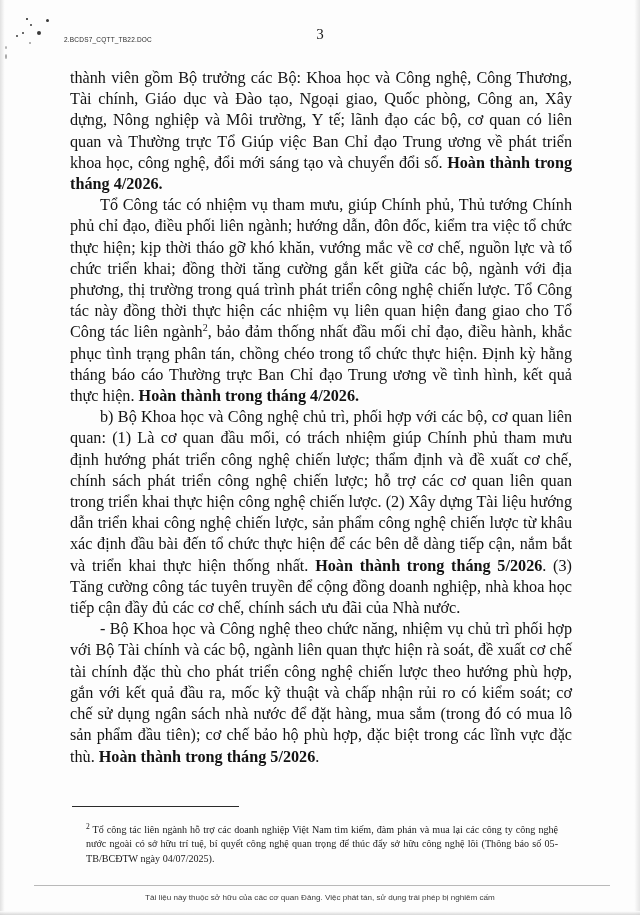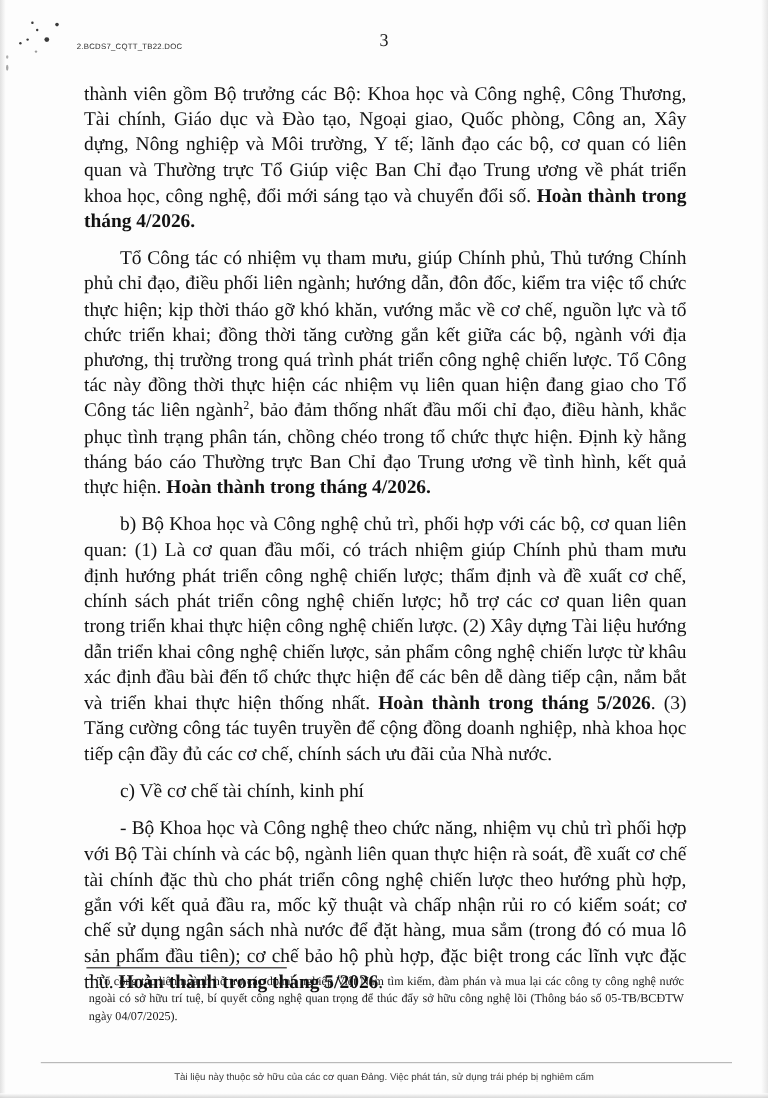--- a/index.html
+++ b/index.html
@@ -89,21 +89,21 @@
   p.para {
     margin: 0 0 0 0;
     text-align: justify;
     text-justify: inter-word;
     font-size: 16.2px;
     line-height: 21.2px;
     color: #131313;
     text-indent: 0;
     hyphens: none;
   }
-  p.para + p.para { margin-top: 10px; }
+  p.para + p.para { }
   p.indent { text-indent: 30px; }
   .b { font-weight: bold; }
   sup.fn {
     font-size: 10px;
     vertical-align: super;
     line-height: 0;
   }
 
   
   .footnote-block {
@@ -116,21 +116,21 @@
     width: 167px;
     height: 0;
     border-top: 1.4px solid #2a2a2a;
     margin: 0 0 5px 2px;
   }
   .footnote-text {
     font-size: 10.1px;
     line-height: 14.4px;
     text-align: justify;
     color: #181818;
-    margin: 4px;
+    margin: 16px;
   }
   .footnote-text sup {
     font-size: 7.5px;
     vertical-align: super;
     line-height: 0;
   }
 
   
   .doc-footer {
     position: absolute;
@@ -187,21 +187,20 @@
   </div>
 
   <div class="body-block">
 
     <p class="para"><span>thành viên gồm Bộ trưởng các Bộ: Khoa học và Công nghệ, Công Thương, Tài chính, Giáo dục và Đào tạo, Ngoại giao, Quốc phòng, Công an, Xây dựng, Nông nghiệp và Môi trường, Y tế; lãnh đạo các bộ, cơ quan có liên quan và Thường trực Tổ Giúp việc Ban Chỉ đạo Trung ương về phát triển khoa học, công nghệ, đổi mới sáng tạo và chuyển đổi số. </span><span class="b">Hoàn thành trong tháng 4/2026.</span></p>
 
     <p class="para indent"><span>Tổ Công tác có nhiệm vụ tham mưu, giúp Chính phủ, Thủ tướng Chính phủ chỉ đạo, điều phối liên ngành; hướng dẫn, đôn đốc, kiểm tra việc tổ chức thực hiện; kịp thời tháo gỡ khó khăn, vướng mắc về cơ chế, nguồn lực và tổ chức triển khai; đồng thời tăng cường gắn kết giữa các bộ, ngành với địa phương, thị trường trong quá trình phát triển công nghệ chiến lược. Tổ Công tác này đồng thời thực hiện các nhiệm vụ liên quan hiện đang giao cho Tổ Công tác liên ngành</span><sup class="fn">2</sup><span>, bảo đảm thống nhất đầu mối chỉ đạo, điều hành, khắc phục tình trạng phân tán, chồng chéo trong tổ chức thực hiện. Định kỳ hằng tháng báo cáo Thường trực Ban Chỉ đạo Trung ương về tình hình, kết quả thực hiện. </span><span class="b">Hoàn thành trong tháng 4/2026.</span></p>
 
     <p class="para indent"><span>b) Bộ Khoa học và Công nghệ chủ trì, phối hợp với các bộ, cơ quan liên quan: (1) Là cơ quan đầu mối, có trách nhiệm giúp Chính phủ tham mưu định hướng phát triển công nghệ chiến lược; thẩm định và đề xuất cơ chế, chính sách phát triển công nghệ chiến lược; hỗ trợ các cơ quan liên quan trong triển khai thực hiện công nghệ chiến lược. (2) Xây dựng Tài liệu hướng dẫn triển khai công nghệ chiến lược, sản phẩm công nghệ chiến lược từ khâu xác định đầu bài đến tổ chức thực hiện để các bên dễ dàng tiếp cận, nắm bắt và triển khai thực hiện thống nhất. </span><span class="b">Hoàn thành trong tháng 5/2026</span><span>. (3) Tăng cường công tác tuyên truyền để cộng đồng doanh nghiệp, nhà khoa học tiếp cận đầy đủ các cơ chế, chính sách ưu đãi của Nhà nước.</span></p>
 
-    <p class="para indent"><span>c) Về cơ chế tài chính, kinh phí</span></p>
 
     <p class="para indent"><span>- Bộ Khoa học và Công nghệ theo chức năng, nhiệm vụ chủ trì phối hợp với Bộ Tài chính và các bộ, ngành liên quan thực hiện rà soát, đề xuất cơ chế tài chính đặc thù cho phát triển công nghệ chiến lược theo hướng phù hợp, gắn với kết quả đầu ra, mốc kỹ thuật và chấp nhận rủi ro có kiểm soát; cơ chế sử dụng ngân sách nhà nước để đặt hàng, mua sắm (trong đó có mua lô sản phẩm đầu tiên); cơ chế bảo hộ phù hợp, đặc biệt trong các lĩnh vực đặc thù. </span><span class="b">Hoàn thành trong tháng 5/2026</span><span>.</span></p>
 
   </div>
 
   <div class="footnote-block">
     <div class="footnote-rule"></div>
     <p class="footnote-text"><sup>2</sup> <span>Tổ công tác liên ngành hỗ trợ các doanh nghiệp Việt Nam tìm kiếm, đàm phán và mua lại các công ty công nghệ nước ngoài có sở hữu trí tuệ, bí quyết công nghệ quan trọng để thúc đẩy sở hữu công nghệ lõi (Thông báo số 05-TB/BCĐTW ngày 04/07/2025).</span></p>
   </div>
 

